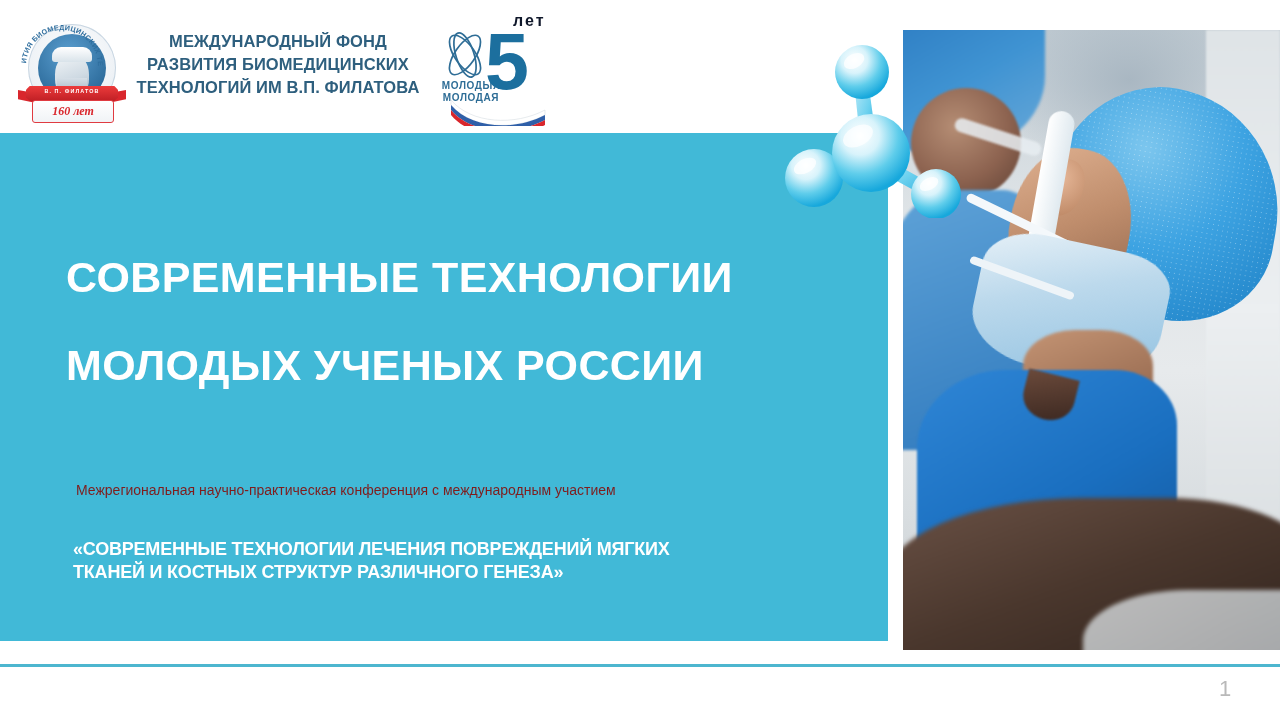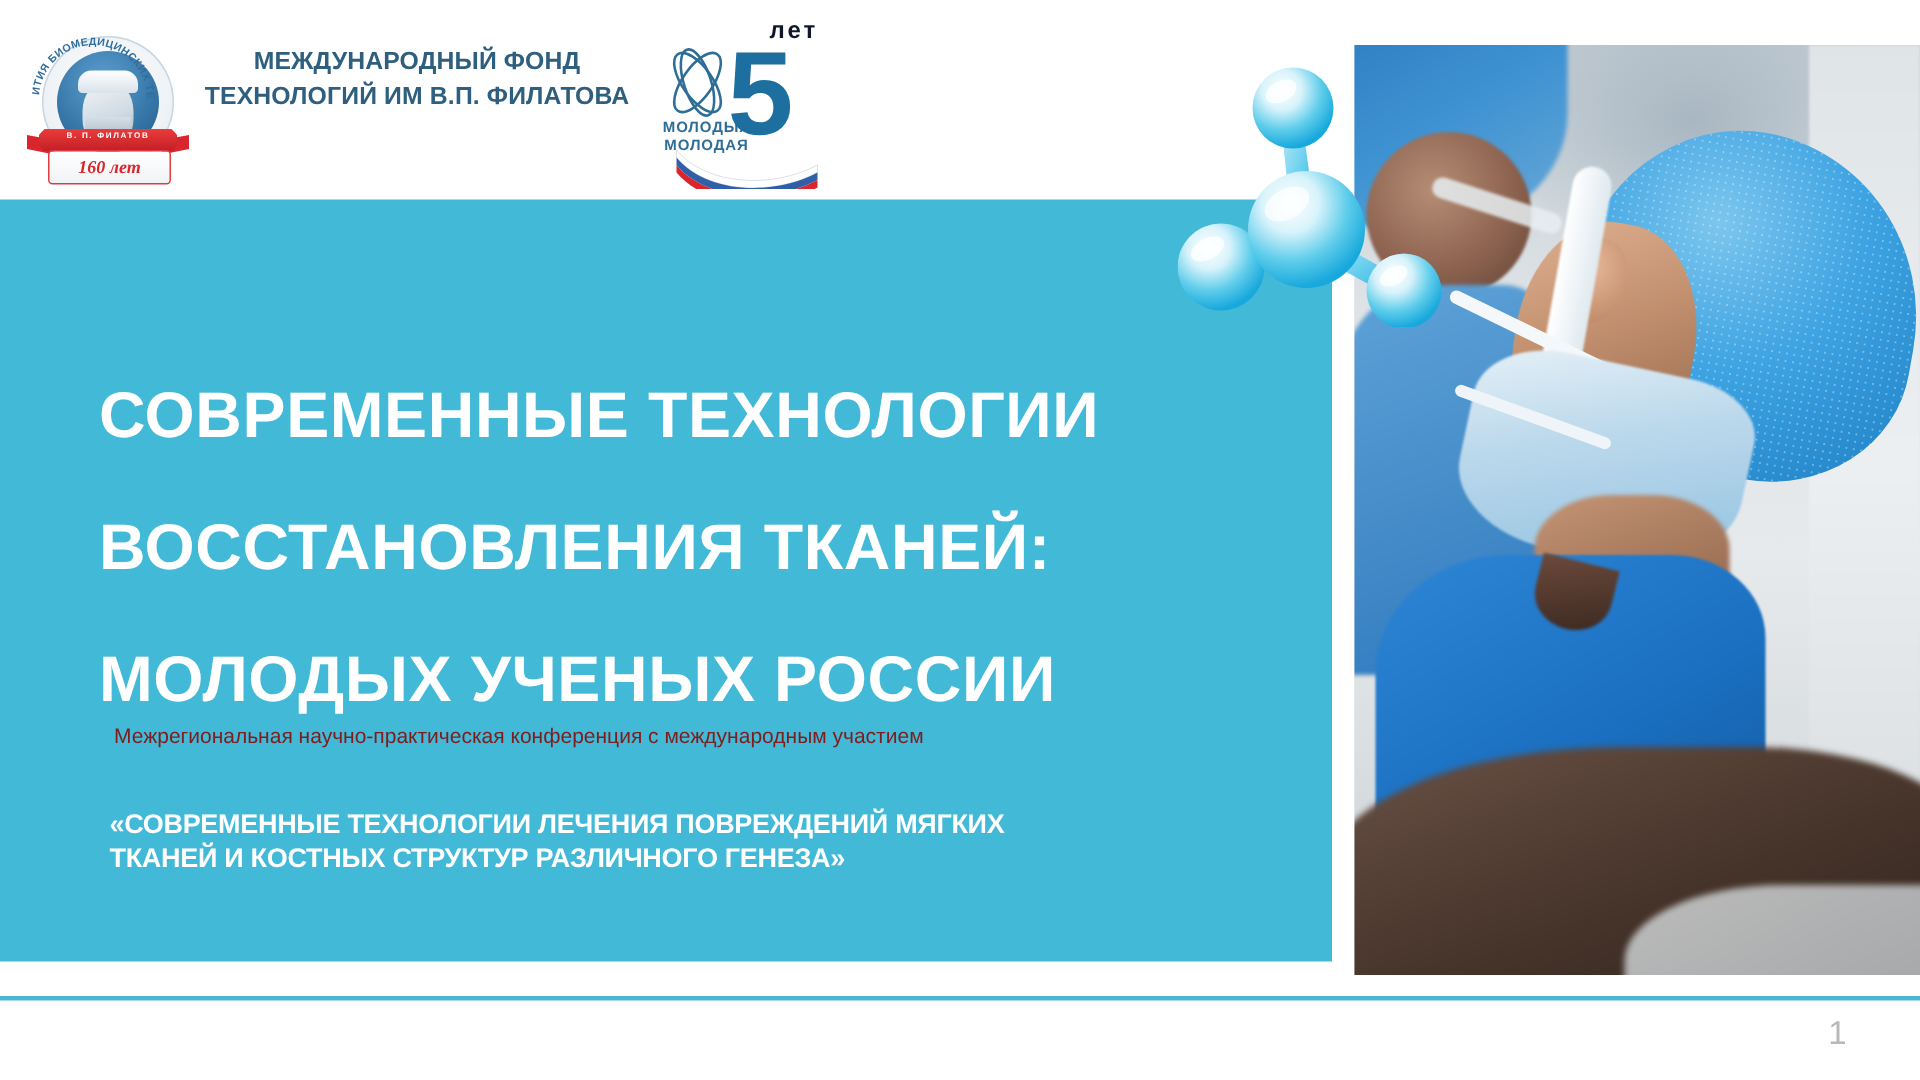--- a/index.html
+++ b/index.html
@@ -155,20 +155,21 @@
           <span>В. П. ФИЛАТОВ</span>
         </div>
         <div class="band2">
           <span>160 лет</span>
         </div>
       </div>
     </div>
 
     <div class="fund-name">
       <div>МЕЖДУНАРОДНЫЙ ФОНД</div>
+      <div>РАЗВИТИЯ БИОМЕДИЦИНСКИХ</div>
       <div>ТЕХНОЛОГИЙ ИМ В.П. ФИЛАТОВА</div>
     </div>
 
     <div class="mm-logo">
       <svg class="mm-atom" viewBox="0 0 58 50">
         <g fill="none" stroke="#2e6d96" stroke-width="1.7">
           <ellipse cx="29" cy="25" rx="10" ry="23" transform="rotate(35 29 25)"></ellipse>
           <ellipse cx="29" cy="25" rx="10" ry="23" transform="rotate(-35 29 25)"></ellipse>
           <ellipse cx="29" cy="25" rx="23" ry="9" transform="rotate(72 29 25)"></ellipse>
         </g>
@@ -238,21 +239,20 @@
       <circle cx="151" cy="166" r="25" fill="url(#sph)"></circle>
       <ellipse cx="69" cy="33" rx="11" ry="7" fill="#ffffff" opacity=".75" transform="rotate(-28 69 33)"></ellipse>
       <ellipse cx="73" cy="108" rx="16" ry="10" fill="#ffffff" opacity=".7" transform="rotate(-28 73 108)"></ellipse>
       <ellipse cx="20" cy="138" rx="12" ry="7" fill="#ffffff" opacity=".75" transform="rotate(-28 20 138)"></ellipse>
       <ellipse cx="144" cy="156" rx="10" ry="6" fill="#ffffff" opacity=".75" transform="rotate(-28 144 156)"></ellipse>
     </g>
   </svg>
 
   <div class="title">
     <div>СОВРЕМЕННЫЕ ТЕХНОЛОГИИ</div>
-    <div>ВОССТАНОВЛЕНИЯ ТКАНЕЙ:</div>
     <div>МОЛОДЫХ УЧЕНЫХ РОССИИ</div>
   </div>
 
   <div class="sub-a">Межрегиональная научно-практическая конференция с международным участием</div>
   <div class="sub-b">
     <div>«СОВРЕМЕННЫЕ ТЕХНОЛОГИИ ЛЕЧЕНИЯ ПОВРЕЖДЕНИЙ МЯГКИХ</div>
     <div>ТКАНЕЙ И КОСТНЫХ СТРУКТУР РАЗЛИЧНОГО ГЕНЕЗА»</div>
   </div>
 
   <div class="foot-line"></div>

